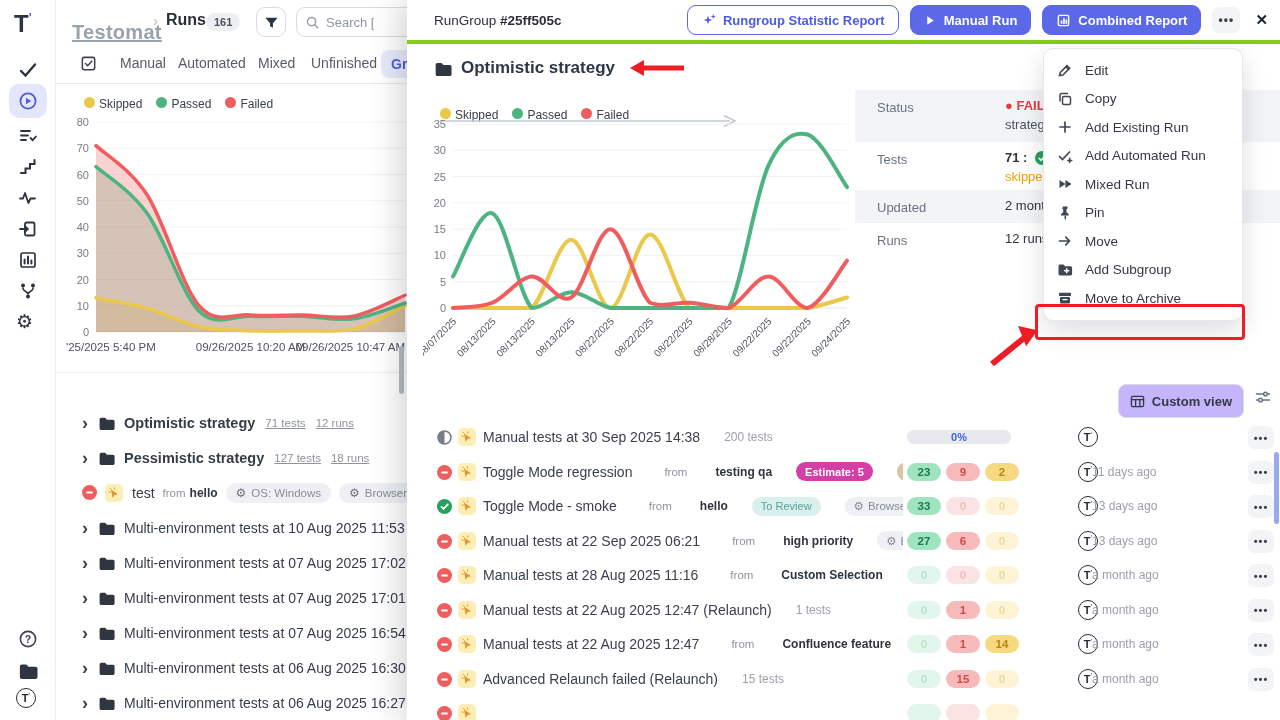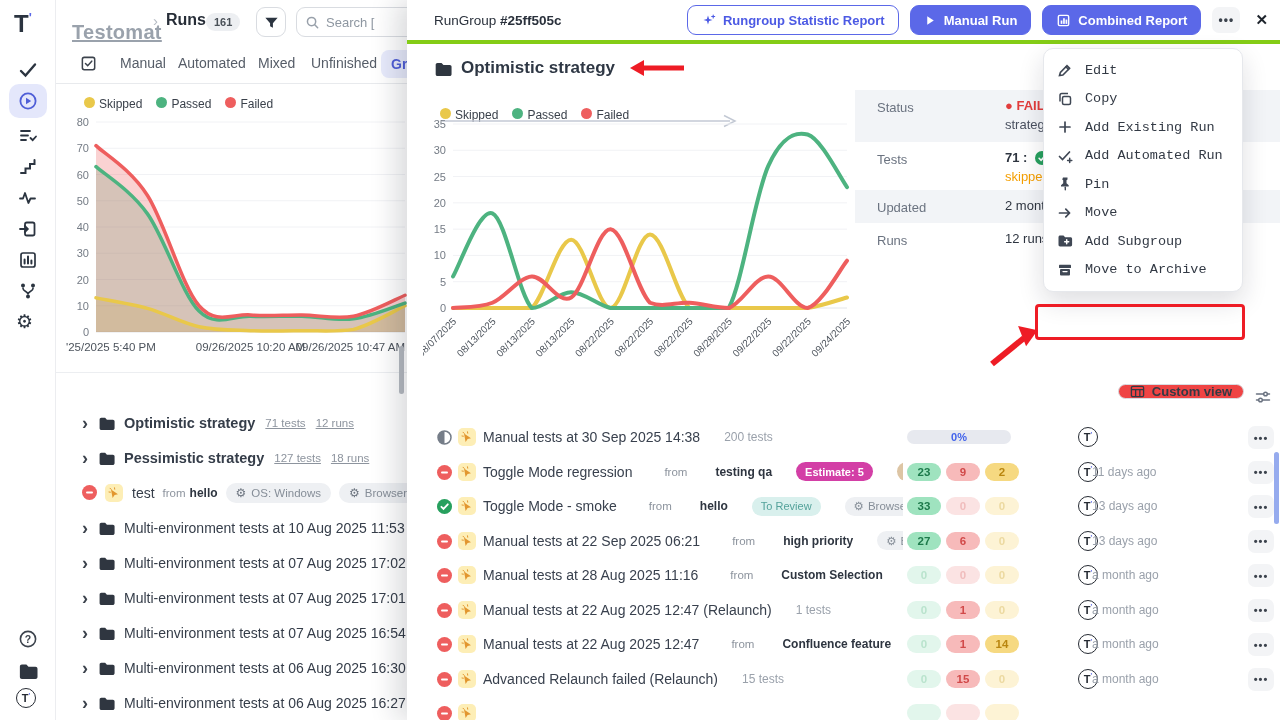--- a/index.html
+++ b/index.html
@@ -72,21 +72,21 @@
   #status-panel { position:absolute; left:448px; top:90px; width:425px; z-index:1; }
   .sp-row { position:relative; width:425px; padding:8px 0 0 22px; }
   .sp-band { background:#f2f4f7; }
   .sp-label { font-size:13px; color:#6b7380; }
   .sp-val { position:absolute; left:150px; top:8px; font-size:13px; color:#2e3540; white-space:nowrap; }
   .sp-sub { position:absolute; left:150px; top:27px; font-size:13px; white-space:nowrap; }
   .red-b { color:#e23c3c; font-weight:bold; }
   .orange-t { color:#f59f00; }
 
   
-  #custom-view { position:absolute; right:36px; top:384px; height:15px; border:1px solid #d9dce1; border-radius:8px; background:#ef4444; display:inline-flex; align-items:center; gap:7px; padding:0 11px; font-size:13px; color:#333a44; font-weight:bold; }
+  #custom-view { position:absolute; right:36px; top:384px; height:34px; border:1px solid #d9dce1; border-radius:8px; background:#c4b5fd; display:inline-flex; align-items:center; gap:7px; padding:0 11px; font-size:13px; color:#333a44; font-weight:bold; }
   #view-sliders { position:absolute; right:8px; top:389px; width:18px; height:16px; }
 
   
   #run-list { position:absolute; left:0; top:420px; width:873px; }
   .run-row { position:relative; width:873px; height:34.5px; }
   .rr-status { position:absolute; left:30px; top:10px; }
   .rr-chip { position:absolute; left:51px; top:8px; }
   .rr-main { position:absolute; left:76px; top:0; width:420px; height:34.5px; display:flex; align-items:center; gap:24px; white-space:nowrap; overflow:hidden; }
   .rr-title { font-size:14px; color:#39414e; font-weight:500; }
   .rr-meta { font-size:12px; color:#9aa1ab; }
@@ -102,21 +102,21 @@
   .p-y { background:#f6d981; color:#b9860f; } .p-yf { background:#fdf3d5; color:#ecd9a0; }
   .progress { position:absolute; left:500px; top:10px; width:104px; height:14px; background:#e7e9ef; border-radius:7px; display:flex; align-items:center; justify-content:center; font-size:11px; font-weight:bold; color:#4263eb; }
   .rr-avatar { position:absolute; left:671px; top:7px; width:20px; height:20px; border:1.5px solid #262b33; border-radius:50%; display:flex; align-items:center; justify-content:center; font-size:11px; font-weight:bold; color:#262b33; background:#fff; }
   .rr-avatar i { font-style:normal; color:#5b68e8; font-size:7px; vertical-align:top; margin-top:-6px; }
   .rr-time { position:absolute; right:38px; top:10px; width:150px; text-align:left; font-size:12px; color:#9aa1ab; }
   .rr-menu { position:absolute; right:6px; top:6px; width:26px; height:23px; background:#f3f4f6; border-radius:7px; display:flex; align-items:center; justify-content:center; font-size:11px; letter-spacing:1px; color:#3c434d; font-weight:bold; }
   .scroll-thumb-r { position:absolute; right:1px; top:452px; width:5px; height:72px; background:#96abee; border-radius:3px; z-index:40; }
 
   
   #dropdown { position:absolute; left:1043px; top:48px; width:200px; background:#fff; border:1px solid #e6e8ec; border-radius:10px; box-shadow:0 10px 26px rgba(20,24,40,.14); z-index:50; padding:7px 0; }
-  .dd-item { height:28.5px; display:flex; align-items:center; padding-left:13px; gap:12px; cursor:pointer;font-family:Liberation Mono, monospace; }
+  .dd-item { height:28.5px; display:flex; align-items:center; padding-left:13px; gap:12px; cursor:pointer; }
   .dd-ic { width:16px; height:16px; flex:0 0 16px; }
   .dd-label { font-size:13.5px; color:#333a45; }
   .dd-danger .dd-label { color:#e03131; }
 
   
   .annot-rect { position:absolute; left:1035px; top:304px; width:210px; height:36px; border:3px solid #ee1c25; border-radius:4px; z-index:60; pointer-events:none; }
   .annot { z-index:60; pointer-events:none; }
 </style>
 </head>
 <body>
@@ -803,20 +803,26 @@
       <span class="dd-label">Add Existing Run</span>
     </div>
   <div class="dd-item">
       <svg class="dd-ic" viewBox="0 0 16 16">
         <use href="#i-autorun"></use>
       </svg>
       <span class="dd-label">Add Automated Run</span>
     </div>
   <div class="dd-item">
       <svg class="dd-ic" viewBox="0 0 16 16">
+        <use href="#i-ff"></use>
+      </svg>
+      <span class="dd-label">Mixed Run</span>
+    </div>
+  <div class="dd-item">
+      <svg class="dd-ic" viewBox="0 0 16 16">
         <use href="#i-pin"></use>
       </svg>
       <span class="dd-label">Pin</span>
     </div>
   <div class="dd-item">
       <svg class="dd-ic" viewBox="0 0 16 16">
         <use href="#i-arrow"></use>
       </svg>
       <span class="dd-label">Move</span>
     </div>

